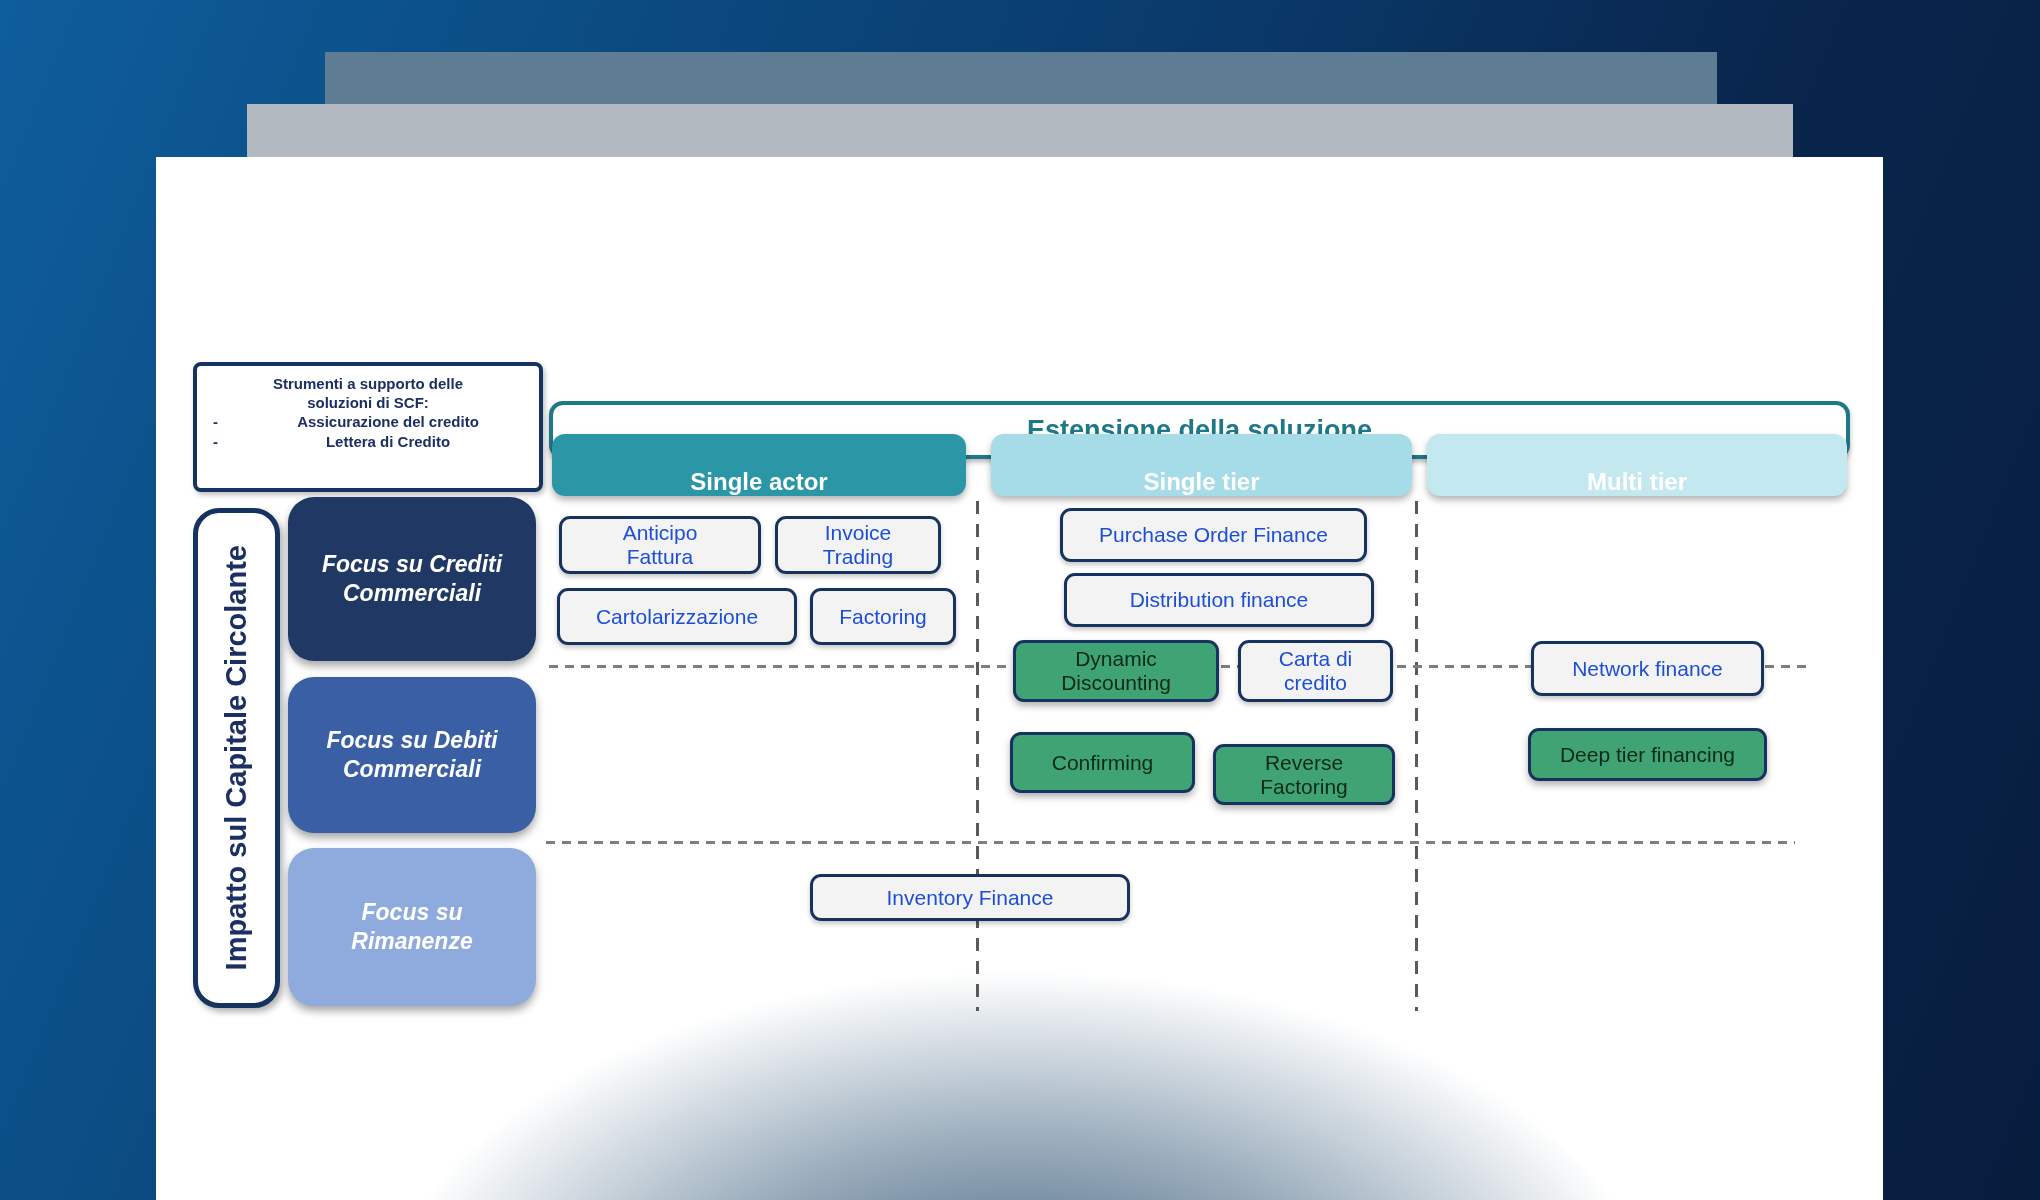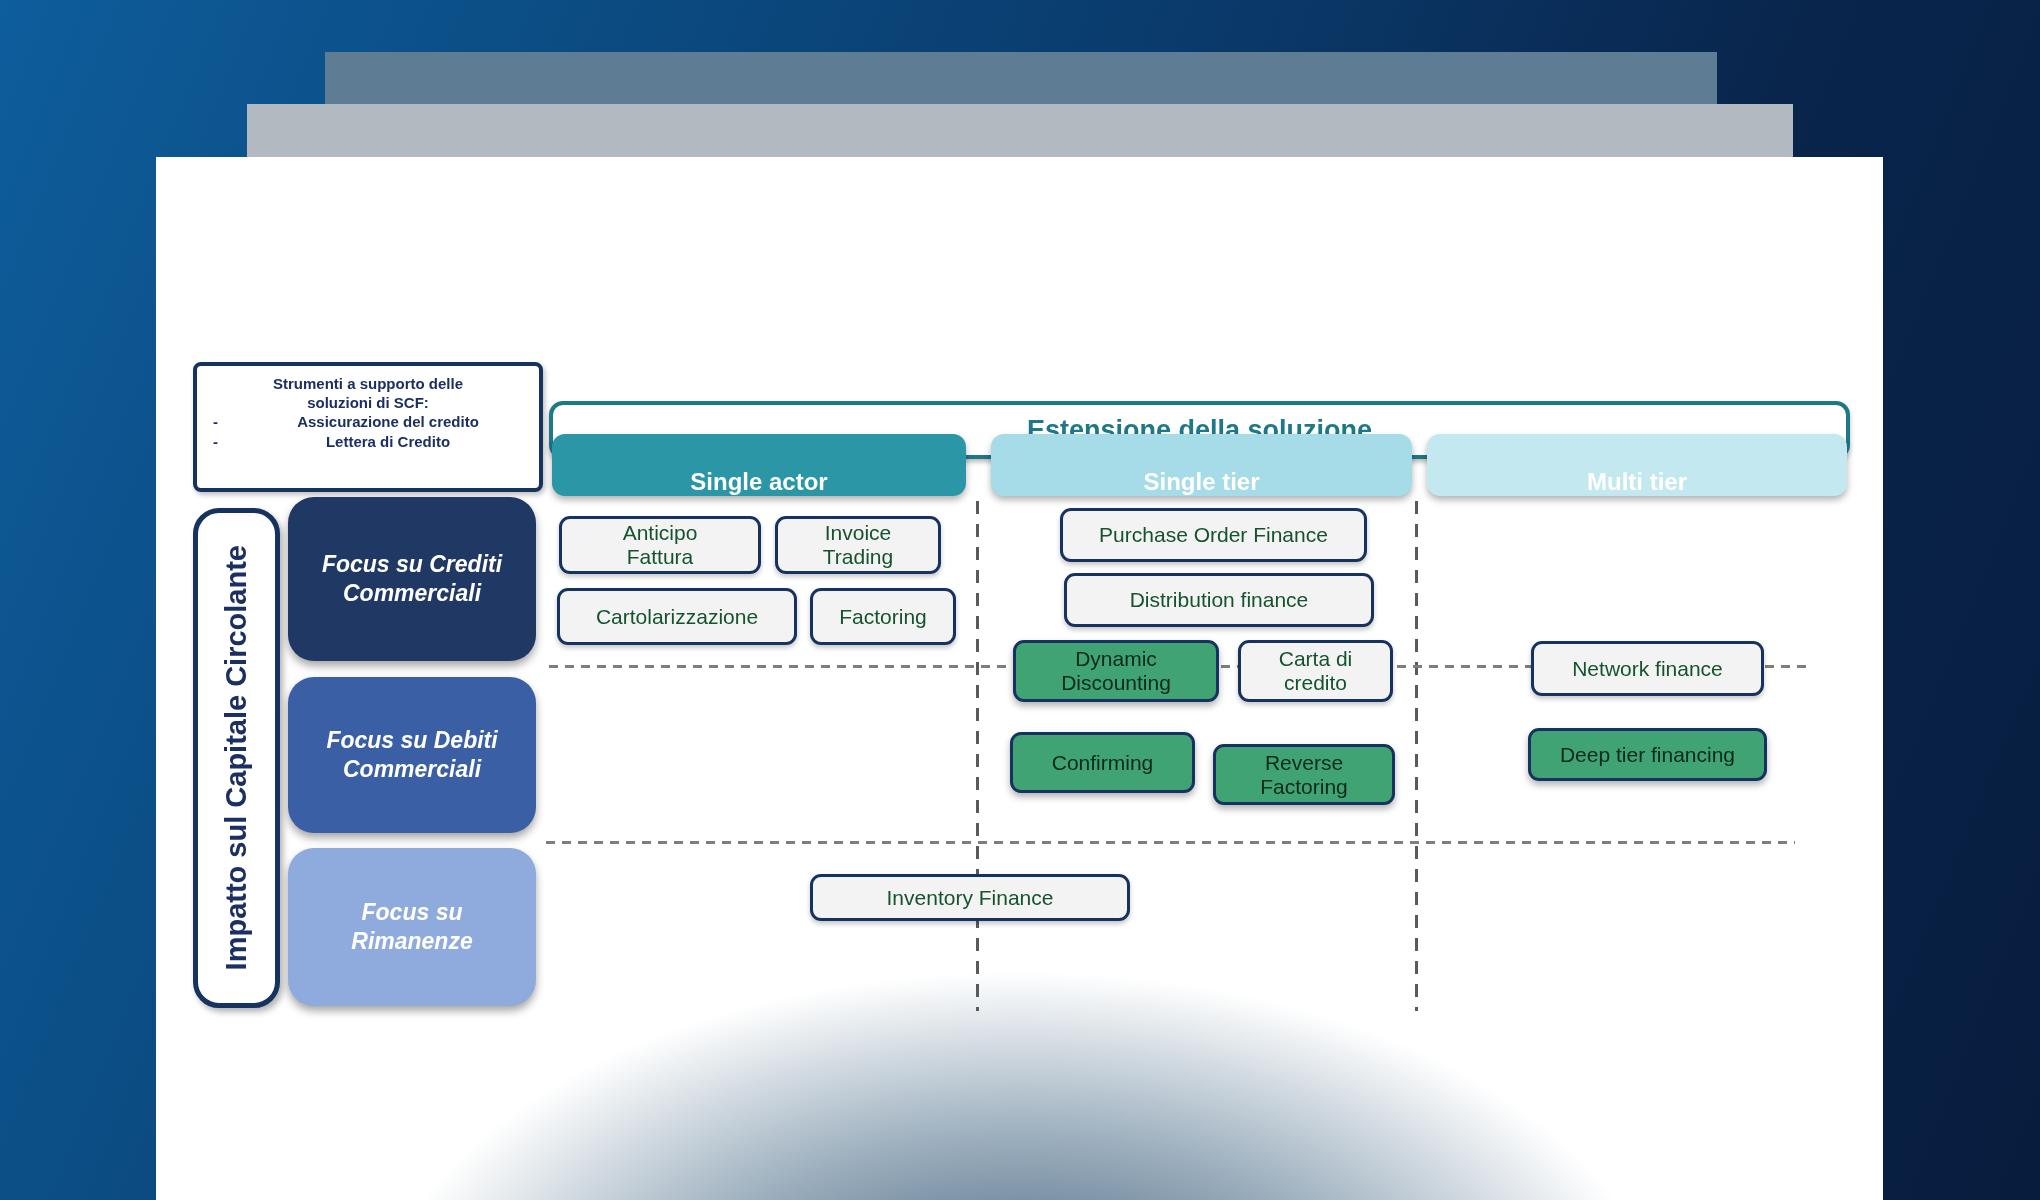--- a/index.html
+++ b/index.html
@@ -55,21 +55,21 @@
   .vline-1{left:976px;top:501px;height:510px;}
   .vline-2{left:1415px;top:501px;height:510px;}
   .hline{height:3px;z-index:1;background:repeating-linear-gradient(90deg,#7e7e7e 0 9px,transparent 9px 16px);}
   .hline-1{left:549px;top:665px;width:1259px;}
   .hline-2{left:546px;top:841px;width:1249px;}
 
   
   .sol{z-index:2;display:flex;align-items:center;justify-content:center;text-align:center;
     border:3px solid #16325f;border-radius:11px;font-size:21px;font-weight:500;line-height:1.12;
     padding:2px 12px;}
-  .sol-light{background:#f3f3f3;color:#14532d;box-shadow:0 3px 5px rgba(0,0,0,0.22);}
+  .sol-light{background:#f3f3f3;color:#1d4ed8;box-shadow:0 3px 5px rgba(0,0,0,0.22);}
   .sol-green{background:#3fa374;color:#0e2a1c;box-shadow:0 4px 7px rgba(0,0,0,0.3);}
   .wrap2{padding:2px 26px;}
 
   .b-anticipo{left:559px;top:516px;width:202px;height:58px;}
   .b-invoice{left:775px;top:516px;width:166px;height:58px;}
   .b-cartolarizzazione{left:557px;top:588px;width:240px;height:57px;}
   .b-factoring{left:810px;top:588px;width:146px;height:57px;}
   .b-pof{left:1060px;top:508px;width:307px;height:54px;}
   .b-distribution{left:1064px;top:573px;width:310px;height:54px;}
   .b-dynamic{left:1013px;top:640px;width:206px;height:62px;}

